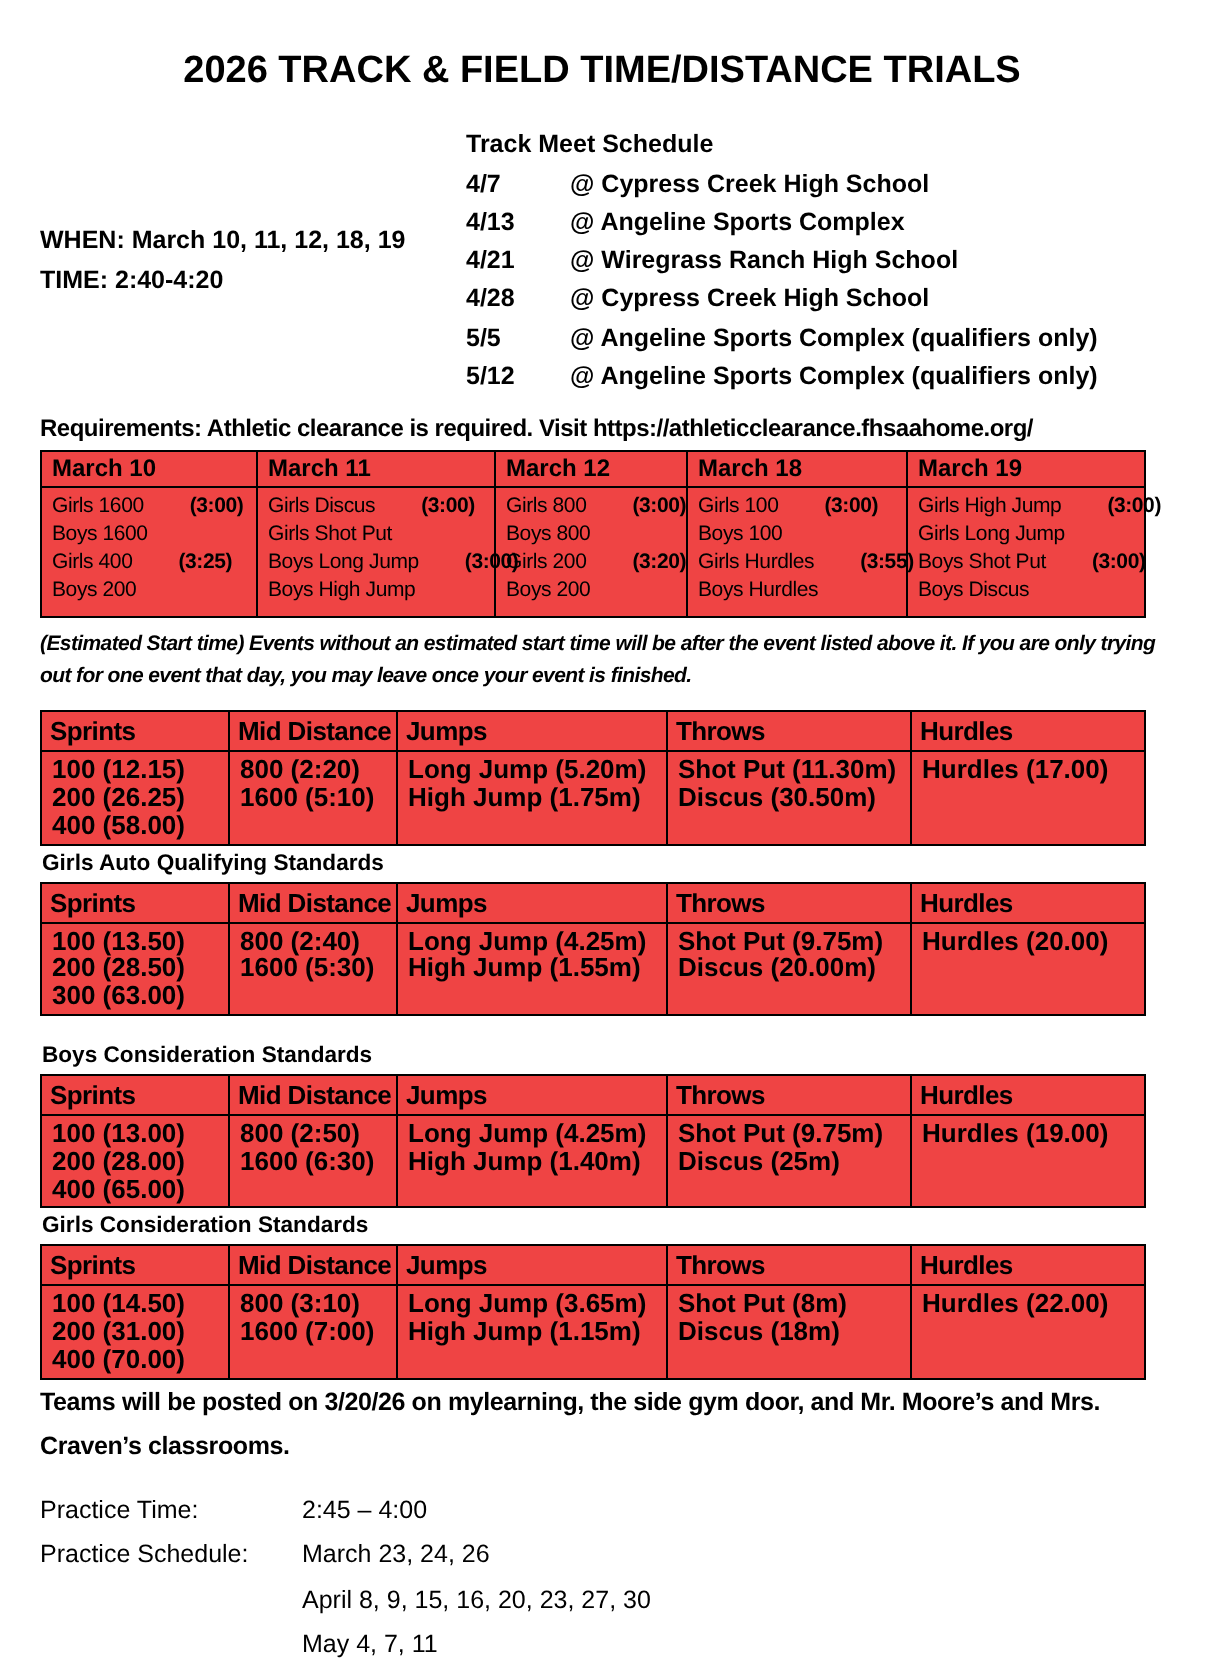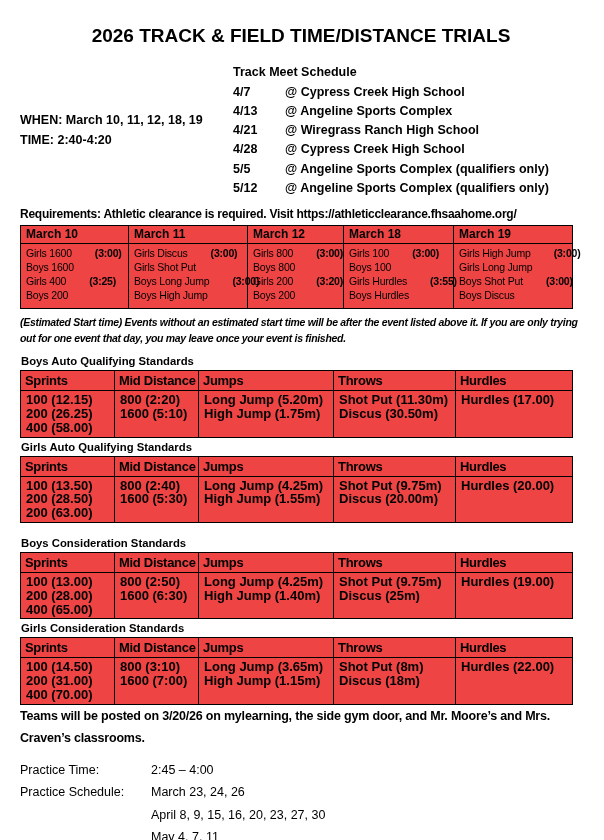--- a/index.html
+++ b/index.html
@@ -135,21 +135,20 @@
           <div class="evt"><span>Girls Long Jump</span><span class="t"></span></div>
           <div class="evt"><span>Boys Shot Put</span><span class="t">(3:00)</span></div>
           <div class="evt"><span>Boys Discus</span><span class="t"></span></div>
         </td>
       </tr>
     </tbody>
   </table>
 
   <div class="note">(Estimated Start time) Events without an estimated start time will be after the event listed above it. If you are only trying out for one event that day, you may leave once your event is finished.</div>
 
-  <div class="std-heading">Boys Auto Qualifying Standards</div>
   <table class="std">
     <colgroup>
         <col style="width:94px">
         <col style="width:84px">
         <col style="width:135px">
         <col style="width:122px">
         <col style="width:117px">
       </colgroup>
     <thead>
       <tr>
@@ -202,21 +201,21 @@
         <th>Jumps</th>
         <th>Throws</th>
         <th>Hurdles</th>
       </tr>
     </thead>
     <tbody>
       <tr>
         <td>
           <div>100 (13.50)</div>
           <div>200 (28.50)</div>
-          <div>200 (63.00)</div>
+          <div>300 (63.00)</div>
         </td>
         <td>
           <div>800 (2:40)</div>
           <div>1600 (5:30)</div>
         </td>
         <td>
           <div>Long Jump (4.25m)</div>
           <div>High Jump (1.55m)</div>
         </td>
         <td>

